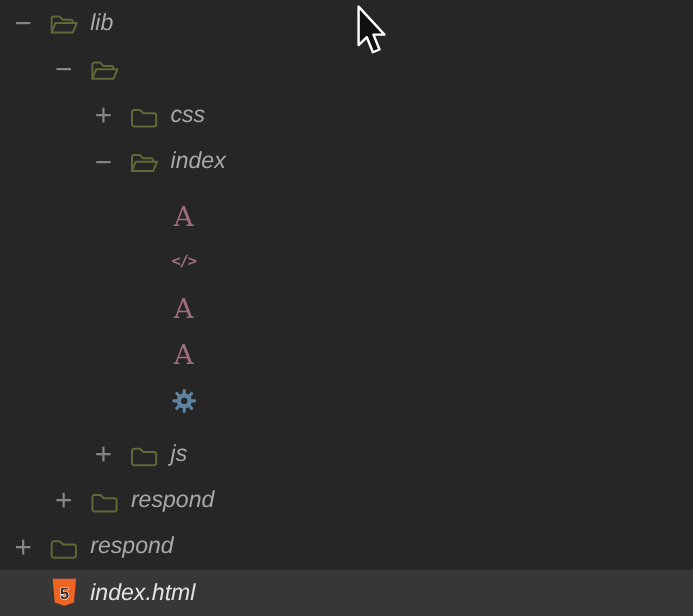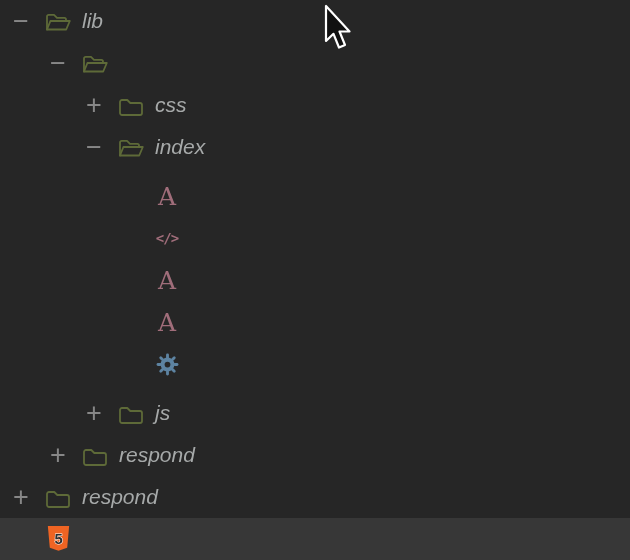--- a/index.html
+++ b/index.html
@@ -187,20 +187,21 @@
       <span class="label">respond</span>
     </div>
     <div class="row lvl0 file selected">
       <span class="toggle-spacer"></span>
       <span class="icon">
         <svg viewBox="0 0 27 30" width="25" height="28">
           <path d="M2 1 h23 l-2.1 23.4 L13.5 27.6 4.1 24.4 Z" fill="var(--html-orange)"></path>
           <text x="13.6" y="20.6" text-anchor="middle" font-size="16" font-weight="bold" font-family="Liberation Sans, sans-serif" fill="#2e2e2e" stroke="#ffffff" stroke-width="1.1" paint-order="stroke">5</text>
         </svg>
       </span>
+      <span class="label">index.html</span>
     </div>
   </div>
 
 <div class="cursor">
   <svg width="30" height="48" viewBox="0 0 30 48">
     <path d="M5 2 L5 37 L12.5 29.8 L18 43.5 L24 41 L18.5 27.5 L28.5 27.5 Z" fill="#101010" stroke="#ffffff" stroke-width="2.2" stroke-linejoin="round"></path>
   </svg>
 </div>
 
 </body></html>

